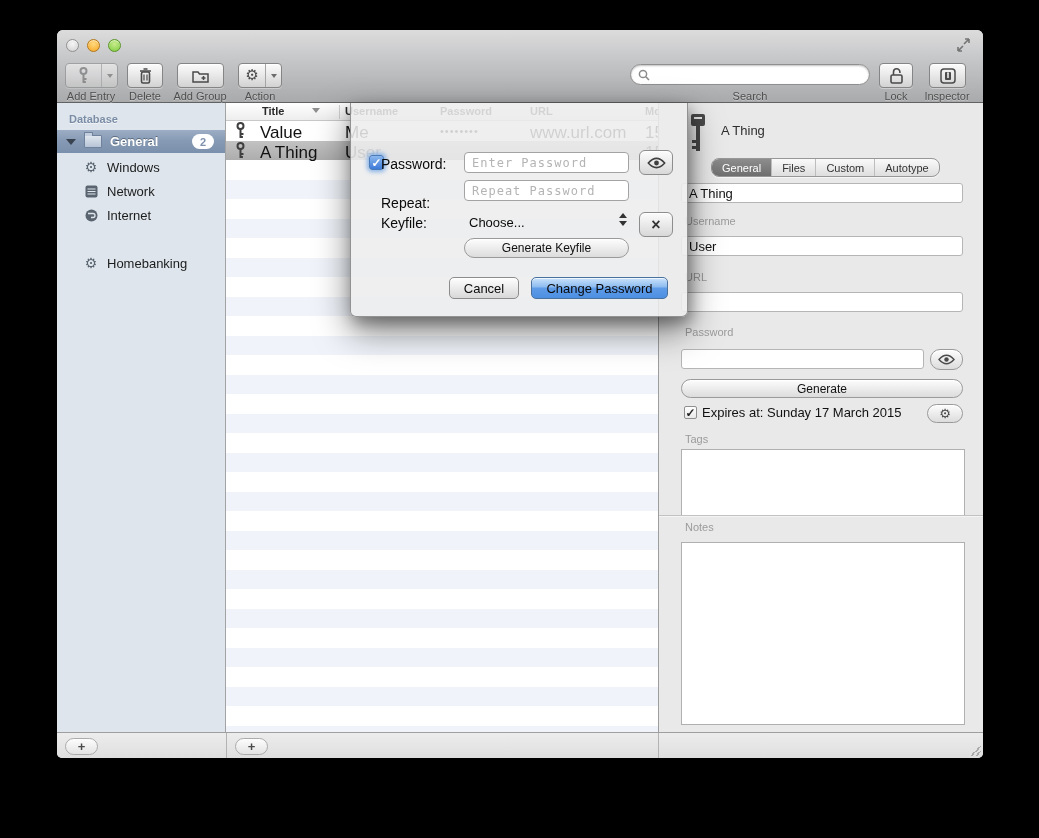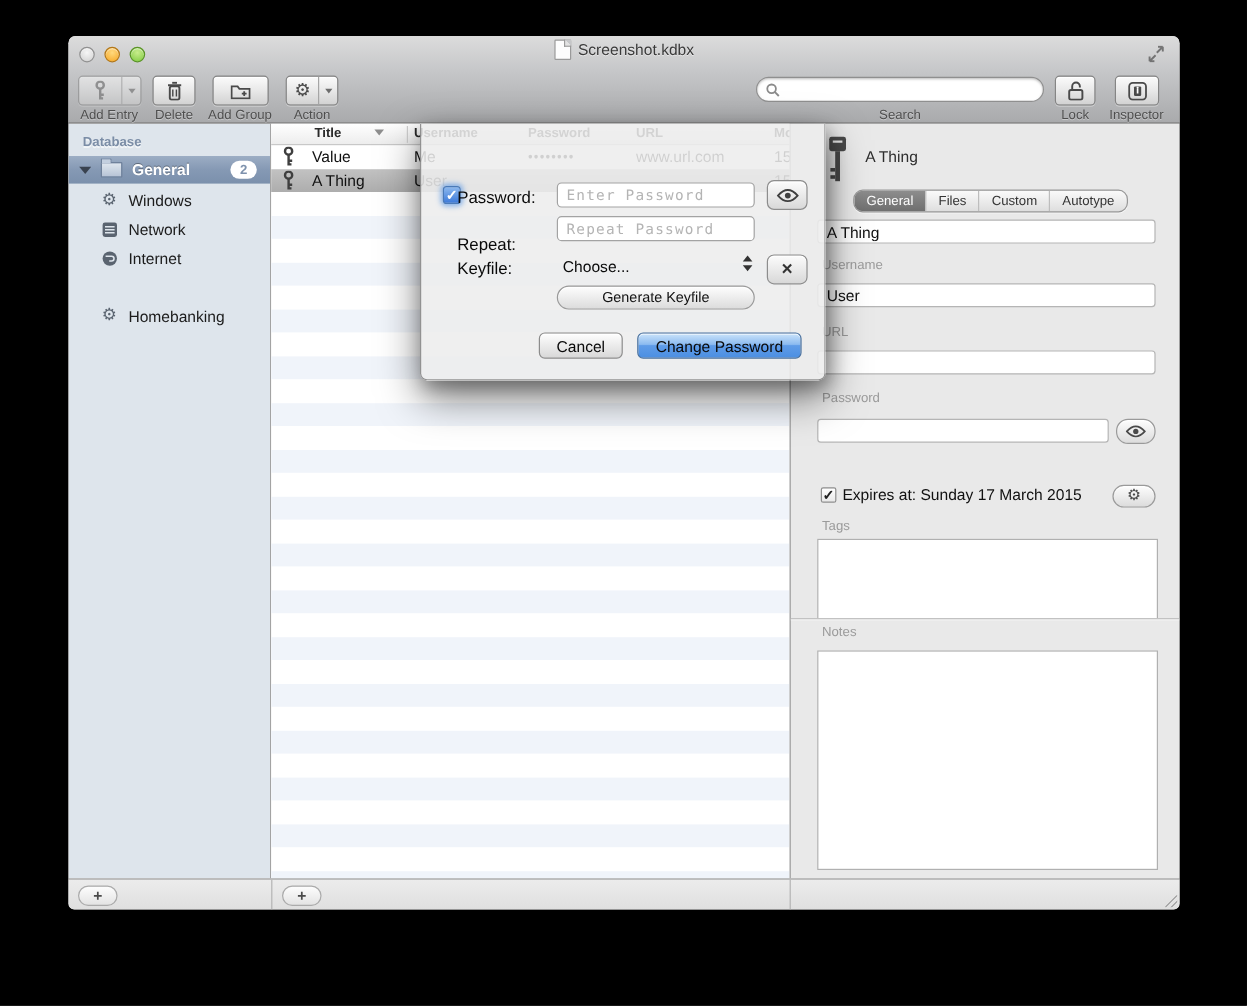--- a/index.html
+++ b/index.html
@@ -59,21 +59,21 @@
   
   .main{position:absolute;left:169px;top:0;width:432px;height:100%;background:#fff;}
   .thead{position:absolute;left:0;top:0;width:100%;height:18px;background:linear-gradient(180deg,#fff,#ededed);
          border-bottom:1px solid #c8c8c8;box-sizing:border-box;}
   .th{position:absolute;top:2px;font-size:11px;font-weight:bold;color:#2a2a2a;}
   .th-sort{position:absolute;left:86px;top:5px;width:0;height:0;border-left:4px solid transparent;border-right:4px solid transparent;border-top:5px solid #8e8e8e;}
   .th-div{position:absolute;left:113px;top:2px;width:1px;height:14px;background:#cfcfcf;}
   .trow{position:absolute;left:0;width:100%;height:19.5px;}
   .trow.alt{background:#f0f4fa;}
   .trow.selected{background:linear-gradient(180deg,#c2c2c2,#adadad);}
-  .tcell{position:absolute;top:2px;font-size:13px;color:#111;white-space:nowrap;}
+  .tcell{position:absolute;top:2px;font-size:17px;color:#111;white-space:nowrap;}
   .tcell.pw{font-size:11px;letter-spacing:1px;top:4px;}
   .key-sm{position:absolute;left:9px;top:1px;}
   
   .inspector{position:absolute;left:601px;top:0;width:325px;height:100%;background:#e9e9e9;border-left:1px solid #9d9d9d;box-sizing:border-box;}
   .insp-label{position:absolute;font-size:11px;color:#9b9b9b;}
   .insp-field{position:absolute;left:22px;width:282px;height:20px;background:#fff;border:1px solid #b5b5b5;border-radius:3px;
               font-size:13px;color:#111;padding:0 7px;box-sizing:border-box;outline:none;font-family:"Liberation Sans",sans-serif;}
   .entry-title{position:absolute;left:62px;top:20px;font-size:13px;color:#2e2e2e;}
   .tabs{position:absolute;left:52px;top:55px;height:17px;display:flex;border:1px solid #979797;border-radius:8px;overflow:hidden;
         background:linear-gradient(180deg,#fafafa,#dedede);box-shadow:0 1px 0 rgba(255,255,255,.6);}
@@ -125,24 +125,20 @@
 <body>
 
 <div id="stage">
   <div class="window">
 
     <div class="chrome">
       <div class="traffic">
         <div class="tl close"></div>
         <div class="tl min"></div>
         <div class="tl zoom"></div>
-      </div>
-      <div class="titlewrap">
-        <div class="doc-icon"></div>
-        <div class="win-title">Screenshot.kdbx</div>
       </div>
       <svg class="fullscreen" viewBox="0 0 15 14">
         <path d="M8 6 L13 1 M13 1 l-4 0 M13 1 l0 4" stroke="#555" stroke-width="1.6" fill="none"></path>
         <path d="M7 8 L2 13 M2 13 l4 0 M2 13 l0 -4" stroke="#555" stroke-width="1.6" fill="none"></path>
       </svg>
 
       <div class="tb-btn tb-split" style="left:8px;width:53px;opacity:.55;">
         <div class="seg" style="width:36px;">
           <svg width="11" height="17" viewBox="0 0 11 17">
             <circle cx="5.5" cy="4" r="3" fill="none" stroke="#6a6a6a" stroke-width="2"></circle>
@@ -350,20 +346,21 @@
 
         <div class="insp-label" style="left:26px;top:223px;">Password</div>
         <input class="insp-field" style="top: 246px; width: 243px;" value="">
         <div class="pill-btn" style="left:271px;top:246px;width:33px;height:21px;border-radius:10px;">
           <svg width="17" height="11" viewBox="0 0 17 11">
             <path d="M1 5.5 Q8.5 -3 16 5.5 Q8.5 14 1 5.5 z" fill="none" stroke="#4a4a4a" stroke-width="1.4"></path>
             <circle cx="8.5" cy="5.5" r="2.2" fill="#4a4a4a"></circle>
           </svg>
         </div>
 
+        <div class="pill-btn" style="left:22px;top:276px;width:282px;height:19px;">Generate</div>
 
         <div class="checkbox" style="left:25px;top:303px;">✓</div>
         <div class="expires-label" style="top:302px;">Expires at: Sunday 17 March 2015</div>
         <div class="pill-btn" style="left:268px;top:301px;width:36px;height:19px;">
           <span class="gear-glyph" style="font-size:13px;">⚙</span>
         </div>
 
         <div class="insp-label" style="left:26px;top:330px;">Tags</div>
         <div class="box-area" style="top:346px;height:65px;"></div>
 

